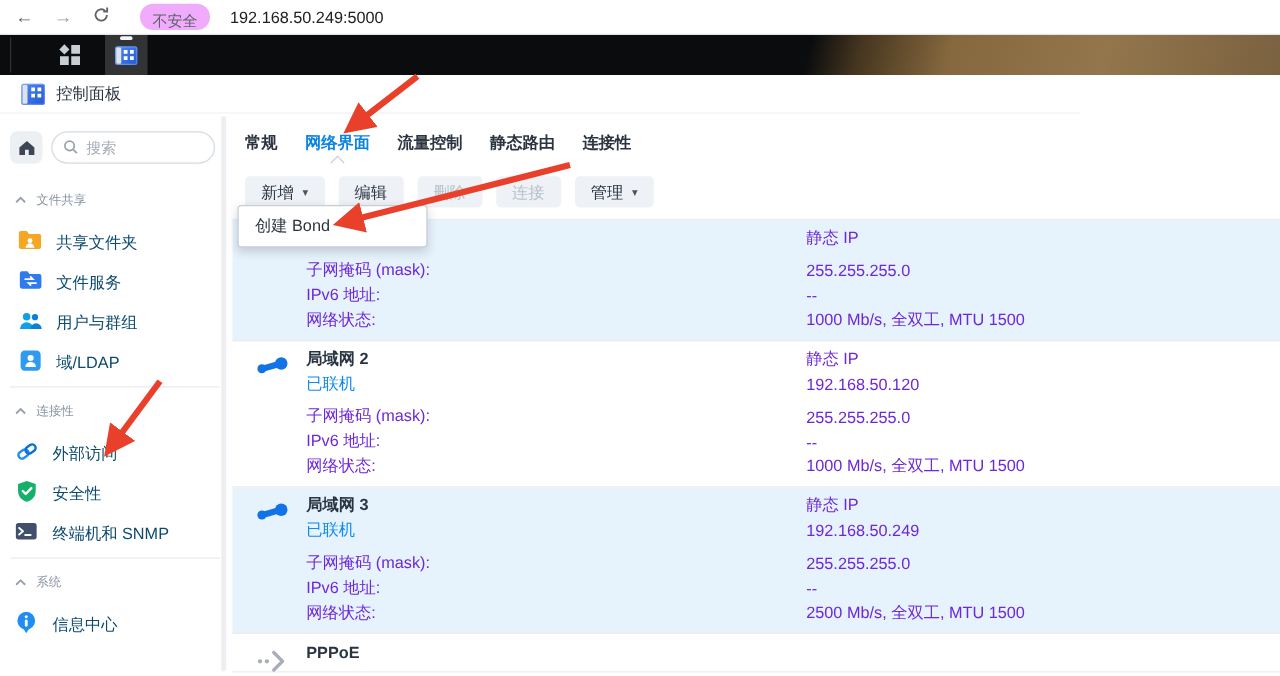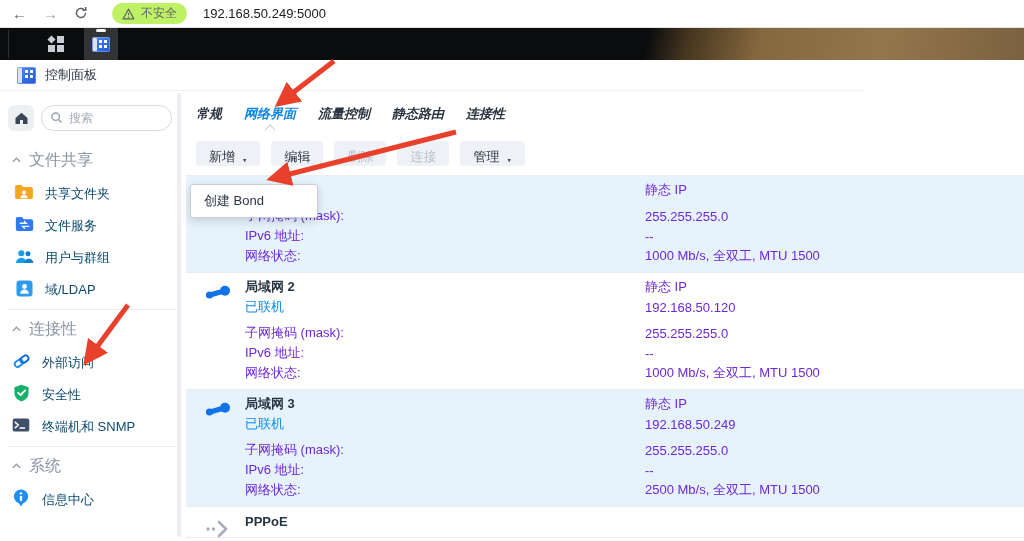--- a/index.html
+++ b/index.html
@@ -5,22 +5,22 @@
   * { margin:0; padding:0; box-sizing:border-box; }
   html,body { background:#fff; }
   body { font-family:"Liberation Sans","DejaVu Sans",sans-serif; }
   #page { position:relative; width:1024px; height:541px; overflow:hidden; background:#fff; }
 
   
   .browser-bar { position:absolute; left:0; top:0; width:1024px; height:28px; background:#fff;
     border-bottom:1px solid #e3e5e8; display:flex; align-items:center; padding-left:12px; gap:16px; }
   .nav-ic { font-size:15px; color:#5f6368; line-height:1; cursor:pointer; }
   .nav-ic.dim { color:#9aa0a6; }
-  .chip { display:flex; align-items:center; gap:6px; background:#bef264; border-radius:11px;
-    height:21px; padding:0 10px; margin-left:8px; }
+  .chip { display:flex; align-items:center; gap:6px; background:#f0abfc; border-radius:11px;
+    height:21px; padding:0 10px; margin-left:8px;flex-direction:column; }
   .chip span { font-size:12px; color:#5f6368; }
   .url { font-size:13px; color:#202124; margin-left:0; }
 
   
   .desktop-strip { position:absolute; left:0; top:28px; width:1024px; height:32px;
     background:linear-gradient(103deg,#0a0c0e 0%,#0a0c0e 63%,#46361f 67%,#85683e 74%,#93764b 86%,#7a6140 100%); }
   .tb-sliver { position:absolute; left:8px; top:2px; width:1px; height:28px; background:#2c3136; }
   .tb-btn { position:absolute; top:0; height:32px; display:flex; align-items:center; justify-content:center; cursor:pointer; }
   .tb-menu { left:30px; width:52px; }
   .mm-grid { display:grid; grid-template-columns:7px 7px; grid-template-rows:7px 7px; gap:2px; }
@@ -52,54 +52,54 @@
   .home-btn { width:26px; height:26px; background:#edf0f3; border-radius:6px; display:flex;
     align-items:center; justify-content:center; cursor:pointer; flex:0 0 auto; }
   .search-wrap { position:relative; flex:1; }
   .search-wrap input { width:100%; height:26px; border:1px solid #d6dbe1; border-radius:13px;
     padding:0 8px 0 27px; font-size:12px; color:#2b3440; outline:none; font-family:inherit; }
   .search-wrap input::placeholder { color:#a6aeb8; }
   .search-wrap svg { position:absolute; left:9px; top:6px; }
   .sb-section { margin-top:10px; padding-top:8px; }
   .sb-section.bordered { border-top:1px solid #e9ecef; margin-left:8px; margin-right:10px; padding-left:0; }
   .sb-title { display:flex; align-items:center; gap:8px; padding-left:12px; height:22px;
-    font-size:16px; color:#8a95a3; cursor:pointer; }
+    font-size:10px; color:#8a95a3; cursor:pointer; }
   .sb-section.bordered .sb-title { padding-left:4px; }
   .sb-item { display:flex; align-items:flex-end; gap:10px; height:32px; margin:0 8px; padding-left:5px;
     border-radius:8px; font-size:13px; color:#0c4a6e; cursor:pointer; }
   .sb-section.bordered .sb-item { margin:0 0 0 -3px; }
   .sb-item.sel { background:#e4f0fb; }
   .sb-ic { width:22px; height:22px; display:flex; align-items:center; justify-content:center; flex:0 0 auto; }
 
   
   .main { position:absolute; left:186px; top:91px; width:838px; height:450px; background:#fff; }
-  .tabs { display:flex; gap:22px; padding:14px 16px 8px 10px;font-style:italic; }
+  .tabs { display:flex; gap:22px; padding:14px 16px 8px 10px; }
   .tab { font-size:13px; font-weight:bold; color:#2b3440; cursor:pointer; position:relative; padding-bottom:2px; }
   .tab.active { color:#0b84e0; }
   .tab .notch { position:absolute; left:50%; bottom:-9px; width:8px; height:8px; background:#fff;
     border-top:1px solid #c8cfd7; border-left:1px solid #c8cfd7; transform:translateX(-50%) rotate(45deg); }
   .toolbar { display:flex; gap:11px; padding:8px 0 0 10px; }
-  .tb-button { display:flex; align-items:flex-end; gap:7px; height:25px; padding:0 13px; background:#eef1f5;
-    border:none; border-radius:4px; font-size:13px; color:#2b3440; font-family:Liberation Mono, monospace; cursor:pointer; }
+  .tb-button { display:flex; align-items:center; gap:7px; height:25px; padding:0 13px; background:#eef1f5;
+    border:none; border-radius:4px; font-size:13px; color:#2b3440; font-family:Liberation Sans, sans-serif; cursor:pointer; }
   .tb-button.disabled { color:#b9c1ca; cursor:default; }
   .caret { font-size:9px; color:#4a5562; }
   .iface-list { margin-top:9px; border-top:1px solid #eceef1; }
   .row { position:relative; padding:4px 0 6px 59px; border-bottom:1px solid #e9ecef; }
   .row.hl { background:#e6f2fc; }
   .ln { display:flex; align-items:center; height:20px; }
   .ln .l { width:400px; flex:0 0 auto; }
   .ln .r { flex:1; }
   .gap6 { height:6px; }
   .name { font-size:13px; font-weight:bold; color:#283442; }
   .status { font-size:13px; color:#0f8ceb; }
   .lbl,.val { font-size:13px; color:#6d28d9; }
   .row-ic { position:absolute; left:17px; top:9px; }
 
   
-  .dropdown { position:absolute; left:190px; top:184px; width:128px; background:#fff; z-index:40;
+  .dropdown { position:absolute; left:190px; top:164px; width:152px; background:#fff; z-index:40;
     border:1px solid #c9ced6; border-radius:3px; box-shadow:0 3px 8px rgba(30,40,50,.18); padding:3px 0; }
   .dd-item { height:26px; display:flex; align-items:center; padding-left:13px; font-size:13px;
     color:#2b3440; cursor:pointer; white-space:nowrap; }
 
   
   .arrows { position:absolute; left:0; top:0; z-index:60; pointer-events:none; }
 </style>
 </head>
 <body>
 

